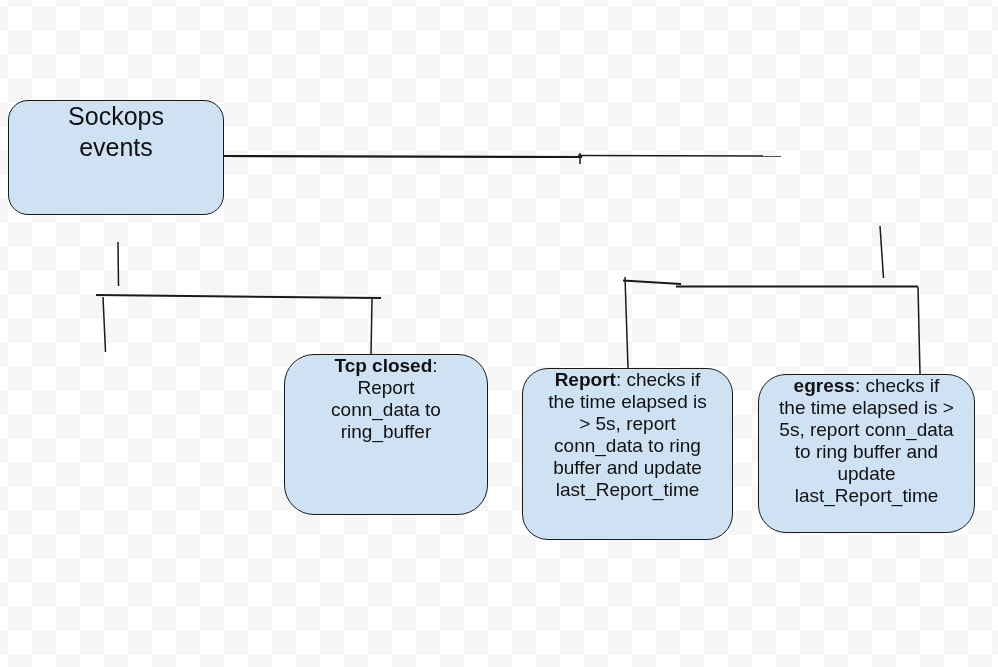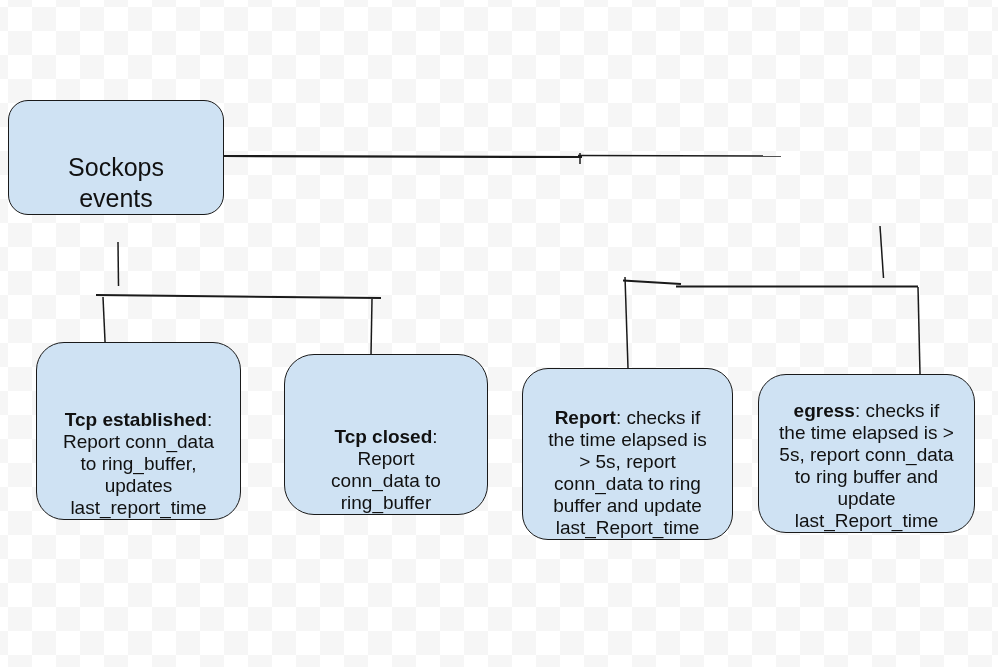--- a/index.html
+++ b/index.html
@@ -28,21 +28,21 @@
   .edge {
     stroke: var(--connector-color, #1a1a1a);
     fill: none;
   }
   .node {
     position: absolute;
     box-sizing: border-box;
     background: var(--node-fill, #cfe2f3);
     border: 1.6px solid var(--node-border, #1a1a1a);
     display: flex;
-    align-items: flex-end;
+    align-items: flex-start;
     justify-content: center;
     text-align: center;
     color: #111;
   }
   .node-label {
     white-space: pre-line;
     width: 100%;
     padding: 0 8px;
   }
   .node-top .node-label {
@@ -77,27 +77,20 @@
     <line class="edge" x1="625" y1="277" x2="628" y2="368" stroke-width="1.5"></line>
     <line class="edge" x1="918" y1="287" x2="920" y2="374" stroke-width="1.5"></line>
   </svg>
 
   <div class="node node-top" style="left:8px; top:100px; width:216px; height:115px; border-radius:20px;">
     <div class="node-label">Sockops
 events</div>
   </div>
 
 
-  <div class="node node-small" style="left:36px; top:342px; width:205px; height:178px; border-radius:28px;">
-    <div class="node-label"><b class="lead">Tcp established</b><span>:
-Report conn_data
-to ring_buffer,
-updates
-last_report_time</span></div>
-  </div>
 
   <div class="node node-small" style="left:284px; top:354px; width:204px; height:161px; border-radius:30px;">
     <div class="node-label"><b class="lead">Tcp closed</b><span>:
 Report
 conn_data to
 ring_buffer</span></div>
   </div>
 
   <div class="node node-small" style="left:522px; top:368px; width:211px; height:172px; border-radius:26px;">
     <div class="node-label"><b class="lead">Report</b><span>: checks if

